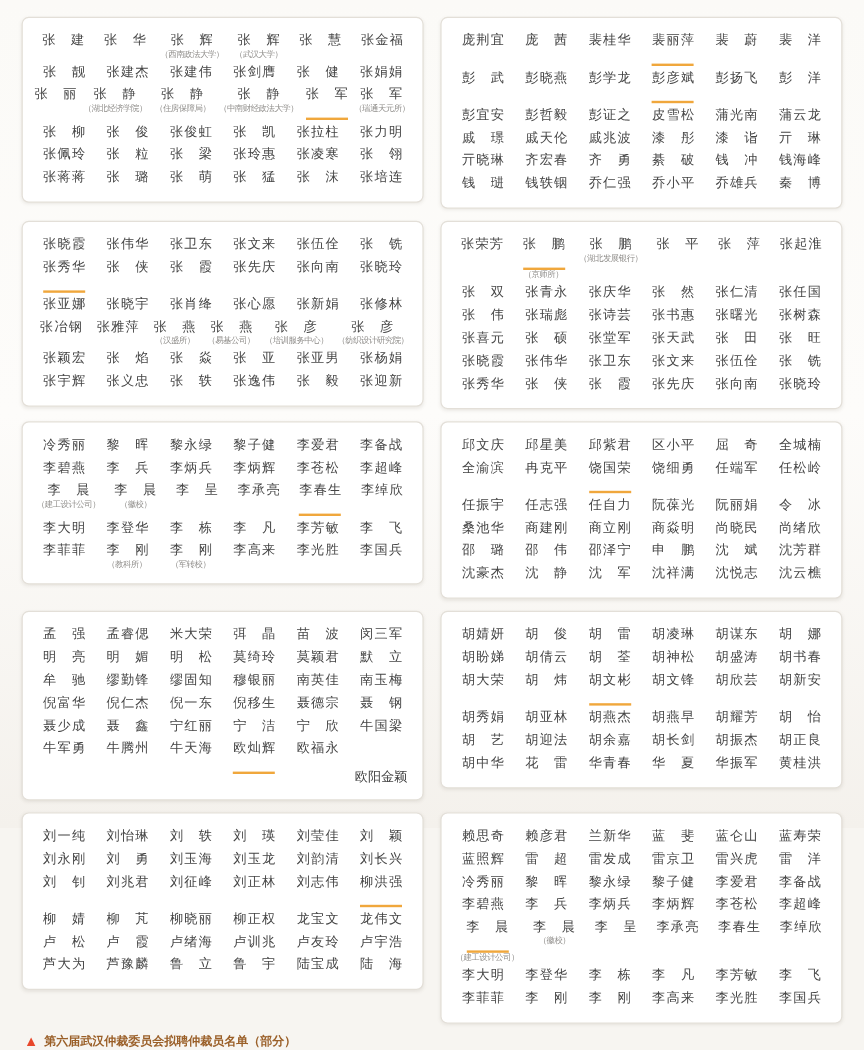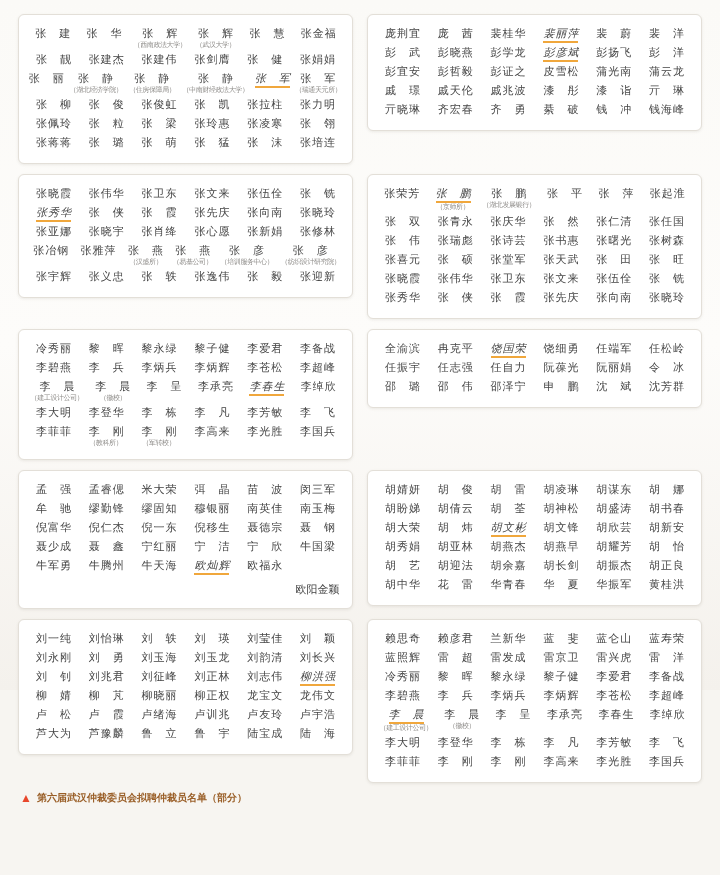--- a/index.html
+++ b/index.html
@@ -36,21 +36,21 @@
   .cell{display:flex;flex-direction:column;align-items:center;min-height:17px;}
   .nm{
     display:block;width:35px;
     font-family:"DejaVu Serif","Liberation Serif",serif;
     font-size:11px;line-height:15px;color:#454545;
     text-align:justify;text-align-last:justify;
     text-justify:inter-character;
     white-space:nowrap;
   }
   .nm.wide{width:auto;text-align-last:auto;letter-spacing:0;margin-top:24px;}
-  .nm.hl{border-bottom:2px solid var(--underline,#f0a73c);padding-bottom:0px;font-style:italic;}
+  .nm.hl{border-bottom:2px solid var(--underline,#f0a73c);padding-bottom:12px;}
   .ann{
     font-size:8px;line-height:9px;color:#8f8d8a;
     letter-spacing:-0.5px;white-space:nowrap;
     transform:scale(0.88);transform-origin:center top;
   }
   .caption{
     display:flex;align-items:center;gap:5px;
     margin:8px 2px 0 2px;
   }
   .tri{
@@ -290,20 +290,40 @@
           <div class="cell">
             <span class="nm">綦破</span>
           </div>
           <div class="cell">
             <span class="nm">钱冲</span>
           </div>
           <div class="cell">
             <span class="nm">钱海峰</span>
           </div>
         </div>
+        <div class="row">
+          <div class="cell">
+            <span class="nm">钱琎</span>
+          </div>
+          <div class="cell">
+            <span class="nm">钱轶铟</span>
+          </div>
+          <div class="cell">
+            <span class="nm">乔仁强</span>
+          </div>
+          <div class="cell">
+            <span class="nm">乔小平</span>
+          </div>
+          <div class="cell">
+            <span class="nm">乔雄兵</span>
+          </div>
+          <div class="cell">
+            <span class="nm">秦博</span>
+          </div>
+        </div>
       </div>
       <div class="panel">
         <div class="row">
           <div class="cell">
             <span class="nm">张晓霞</span>
           </div>
           <div class="cell">
             <span class="nm">张伟华</span>
           </div>
           <div class="cell">
@@ -378,20 +398,40 @@
             <span class="nm">张彦</span>
             <div class="ann">（培训服务中心）</div>
           </div>
           <div class="cell">
             <span class="nm">张彦</span>
             <div class="ann">（纺织设计研究院）</div>
           </div>
         </div>
         <div class="row">
           <div class="cell">
+            <span class="nm">张颖宏</span>
+          </div>
+          <div class="cell">
+            <span class="nm">张焰</span>
+          </div>
+          <div class="cell">
+            <span class="nm">张焱</span>
+          </div>
+          <div class="cell">
+            <span class="nm">张亚</span>
+          </div>
+          <div class="cell">
+            <span class="nm">张亚男</span>
+          </div>
+          <div class="cell">
+            <span class="nm">张杨娟</span>
+          </div>
+        </div>
+        <div class="row">
+          <div class="cell">
             <span class="nm">张宇辉</span>
           </div>
           <div class="cell">
             <span class="nm">张义忠</span>
           </div>
           <div class="cell">
             <span class="nm">张轶</span>
           </div>
           <div class="cell">
             <span class="nm">张逸伟</span>
@@ -630,20 +670,40 @@
             <span class="nm">李光胜</span>
           </div>
           <div class="cell">
             <span class="nm">李国兵</span>
           </div>
         </div>
       </div>
       <div class="panel">
         <div class="row">
           <div class="cell">
+            <span class="nm">邱文庆</span>
+          </div>
+          <div class="cell">
+            <span class="nm">邱星美</span>
+          </div>
+          <div class="cell">
+            <span class="nm">邱紫君</span>
+          </div>
+          <div class="cell">
+            <span class="nm">区小平</span>
+          </div>
+          <div class="cell">
+            <span class="nm">屈奇</span>
+          </div>
+          <div class="cell">
+            <span class="nm">全城楠</span>
+          </div>
+        </div>
+        <div class="row">
+          <div class="cell">
             <span class="nm">全渝滨</span>
           </div>
           <div class="cell">
             <span class="nm">冉克平</span>
           </div>
           <div class="cell">
             <span class="nm hl">饶国荣</span>
           </div>
           <div class="cell">
             <span class="nm">饶细勇</span>
@@ -670,36 +730,76 @@
           </div>
           <div class="cell">
             <span class="nm">阮丽娟</span>
           </div>
           <div class="cell">
             <span class="nm">令冰</span>
           </div>
         </div>
         <div class="row">
           <div class="cell">
+            <span class="nm">桑池华</span>
+          </div>
+          <div class="cell">
+            <span class="nm">商建刚</span>
+          </div>
+          <div class="cell">
+            <span class="nm">商立刚</span>
+          </div>
+          <div class="cell">
+            <span class="nm">商焱明</span>
+          </div>
+          <div class="cell">
+            <span class="nm">尚晓民</span>
+          </div>
+          <div class="cell">
+            <span class="nm">尚绪欣</span>
+          </div>
+        </div>
+        <div class="row">
+          <div class="cell">
             <span class="nm">邵璐</span>
           </div>
           <div class="cell">
             <span class="nm">邵伟</span>
           </div>
           <div class="cell">
             <span class="nm">邵泽宁</span>
           </div>
           <div class="cell">
             <span class="nm">申鹏</span>
           </div>
           <div class="cell">
             <span class="nm">沈斌</span>
           </div>
           <div class="cell">
             <span class="nm">沈芳群</span>
+          </div>
+        </div>
+        <div class="row">
+          <div class="cell">
+            <span class="nm">沈豪杰</span>
+          </div>
+          <div class="cell">
+            <span class="nm">沈静</span>
+          </div>
+          <div class="cell">
+            <span class="nm">沈军</span>
+          </div>
+          <div class="cell">
+            <span class="nm">沈祥满</span>
+          </div>
+          <div class="cell">
+            <span class="nm">沈悦志</span>
+          </div>
+          <div class="cell">
+            <span class="nm">沈云樵</span>
           </div>
         </div>
       </div>
       <div class="panel">
         <div class="row">
           <div class="cell">
             <span class="nm">孟强</span>
           </div>
           <div class="cell">
             <span class="nm">孟睿偲</span>
@@ -708,20 +808,40 @@
             <span class="nm">米大荣</span>
           </div>
           <div class="cell">
             <span class="nm">弭晶</span>
           </div>
           <div class="cell">
             <span class="nm">苗波</span>
           </div>
           <div class="cell">
             <span class="nm">闵三军</span>
+          </div>
+        </div>
+        <div class="row">
+          <div class="cell">
+            <span class="nm">明亮</span>
+          </div>
+          <div class="cell">
+            <span class="nm">明媚</span>
+          </div>
+          <div class="cell">
+            <span class="nm">明松</span>
+          </div>
+          <div class="cell">
+            <span class="nm">莫绮玲</span>
+          </div>
+          <div class="cell">
+            <span class="nm">莫颖君</span>
+          </div>
+          <div class="cell">
+            <span class="nm">默立</span>
           </div>
         </div>
         <div class="row">
           <div class="cell">
             <span class="nm">牟驰</span>
           </div>
           <div class="cell">
             <span class="nm">缪勤锋</span>
           </div>
           <div class="cell">

